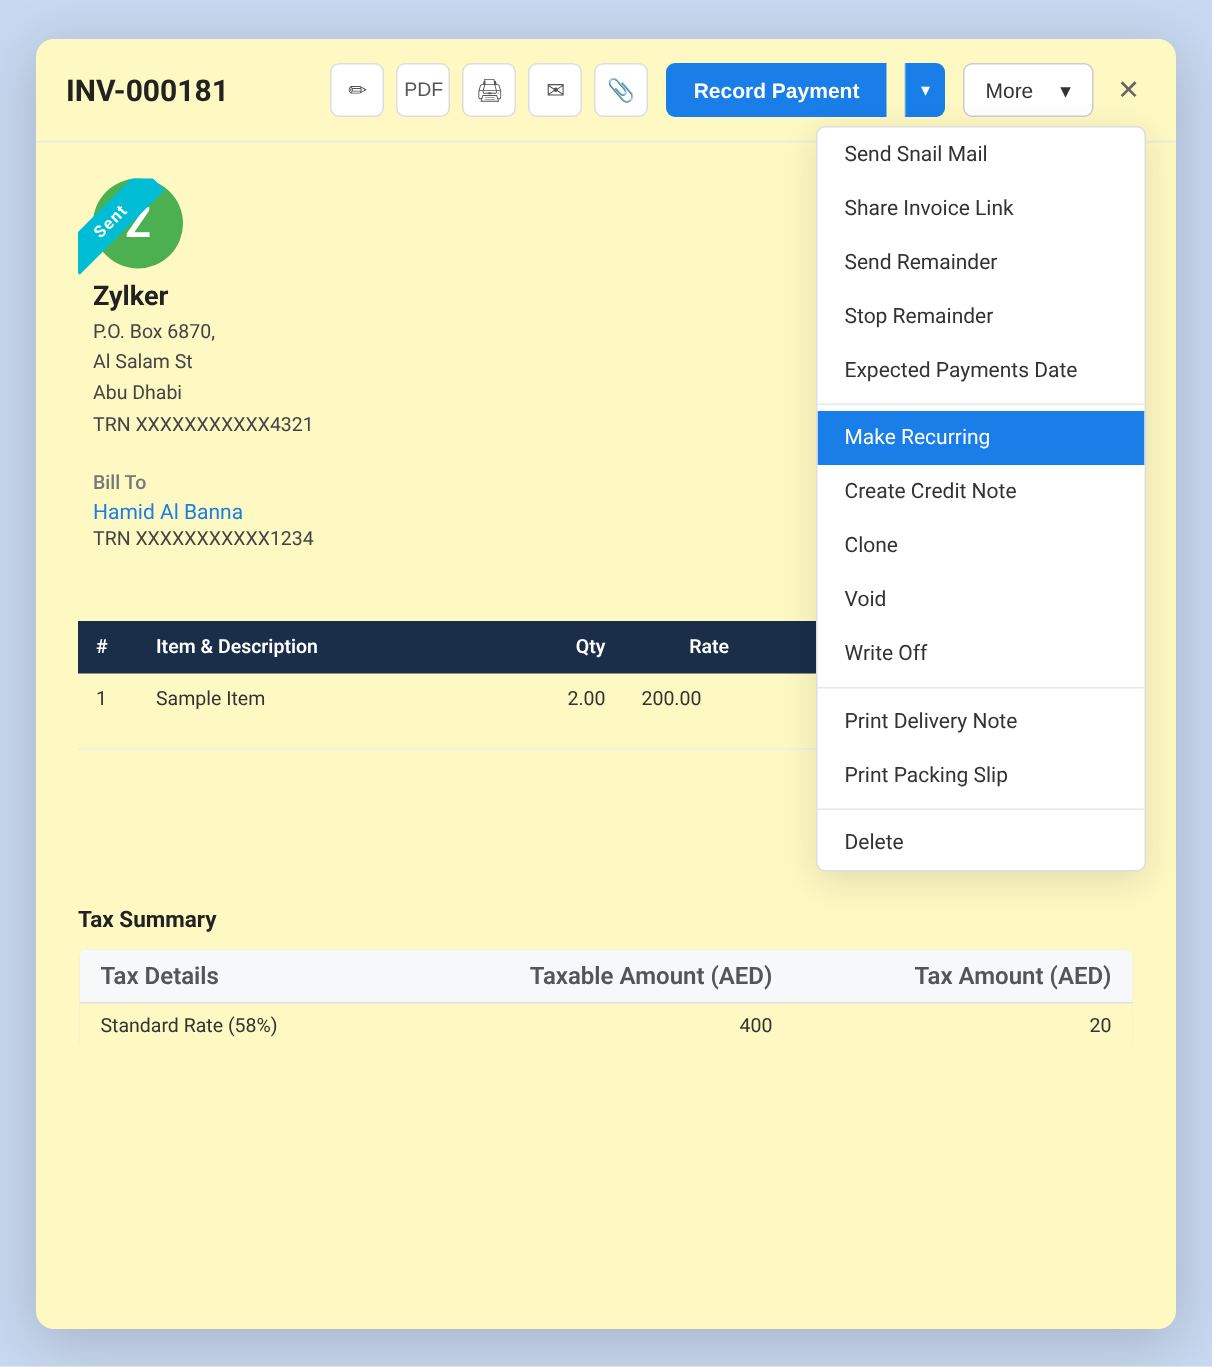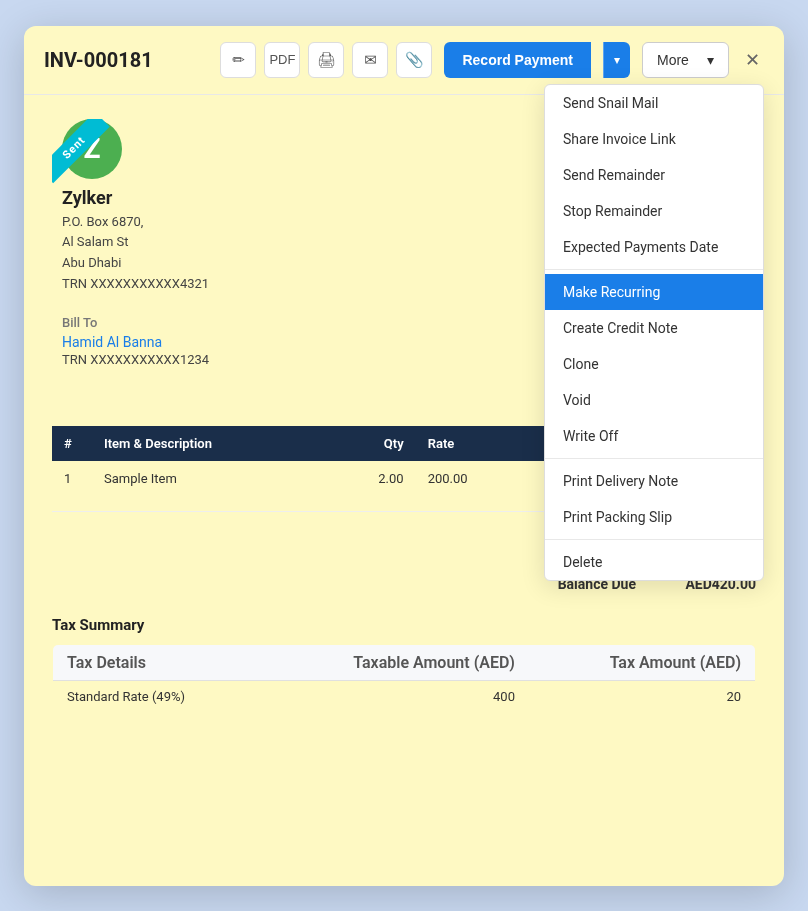--- a/index.html
+++ b/index.html
@@ -151,21 +151,21 @@
       font-weight: 700;
       color: #222;
       margin-bottom: 4px;
     }
     .company-address {
       font-size: 13px;
       color: #444;
       line-height: 1.6;
     }
     .bill-to-section {
-      margin-bottom: 32px;
+      margin-bottom: 20px;
       padding-left: 10px;
     }
     .bill-to-label {
       font-size: 13px;
       color: #777;
       margin-bottom: 4px;
       font-weight: 500;
     }
     .bill-to-name {
       color: #1a7ee8;
@@ -383,21 +383,21 @@
       <div class="invoice-number-row">
         <span class="invoice-number-label">Invoice#&nbsp;&nbsp;<strong>INV-000181</strong></span>
       </div>
 
       <table class="invoice-table">
         <thead>
           <tr>
             <th style="width:40px;">#</th>
             <th>Item &amp; Description</th>
             <th style="text-align:right;">Qty</th>
-            <th style="text-align:left;">Rate</th>
+            <th style="text-align:center;">Rate</th>
             <th style="text-align:right;">Tax</th>
             <th style="text-align:right;">Amount</th>
           </tr>
         </thead>
         <tbody>
           <tr>
             <td>1</td>
             <td>Sample Item</td>
             <td style="text-align:right;">2.00</td>
             <td style="text-align:left;">200.00</td>
@@ -430,21 +430,21 @@
         <table class="tax-table">
           <thead>
             <tr>
               <th>Tax Details</th>
               <th>Taxable Amount (AED)</th>
               <th>Tax Amount (AED)</th>
             </tr>
           </thead>
           <tbody>
             <tr>
-              <td>Standard Rate (49%)</td>
+              <td>Standard Rate (58%)</td>
               <td>400</td>
               <td>20</td>
             </tr>
           </tbody>
         </table>
       </div>
 
     </div>
   </div>
 </div>

